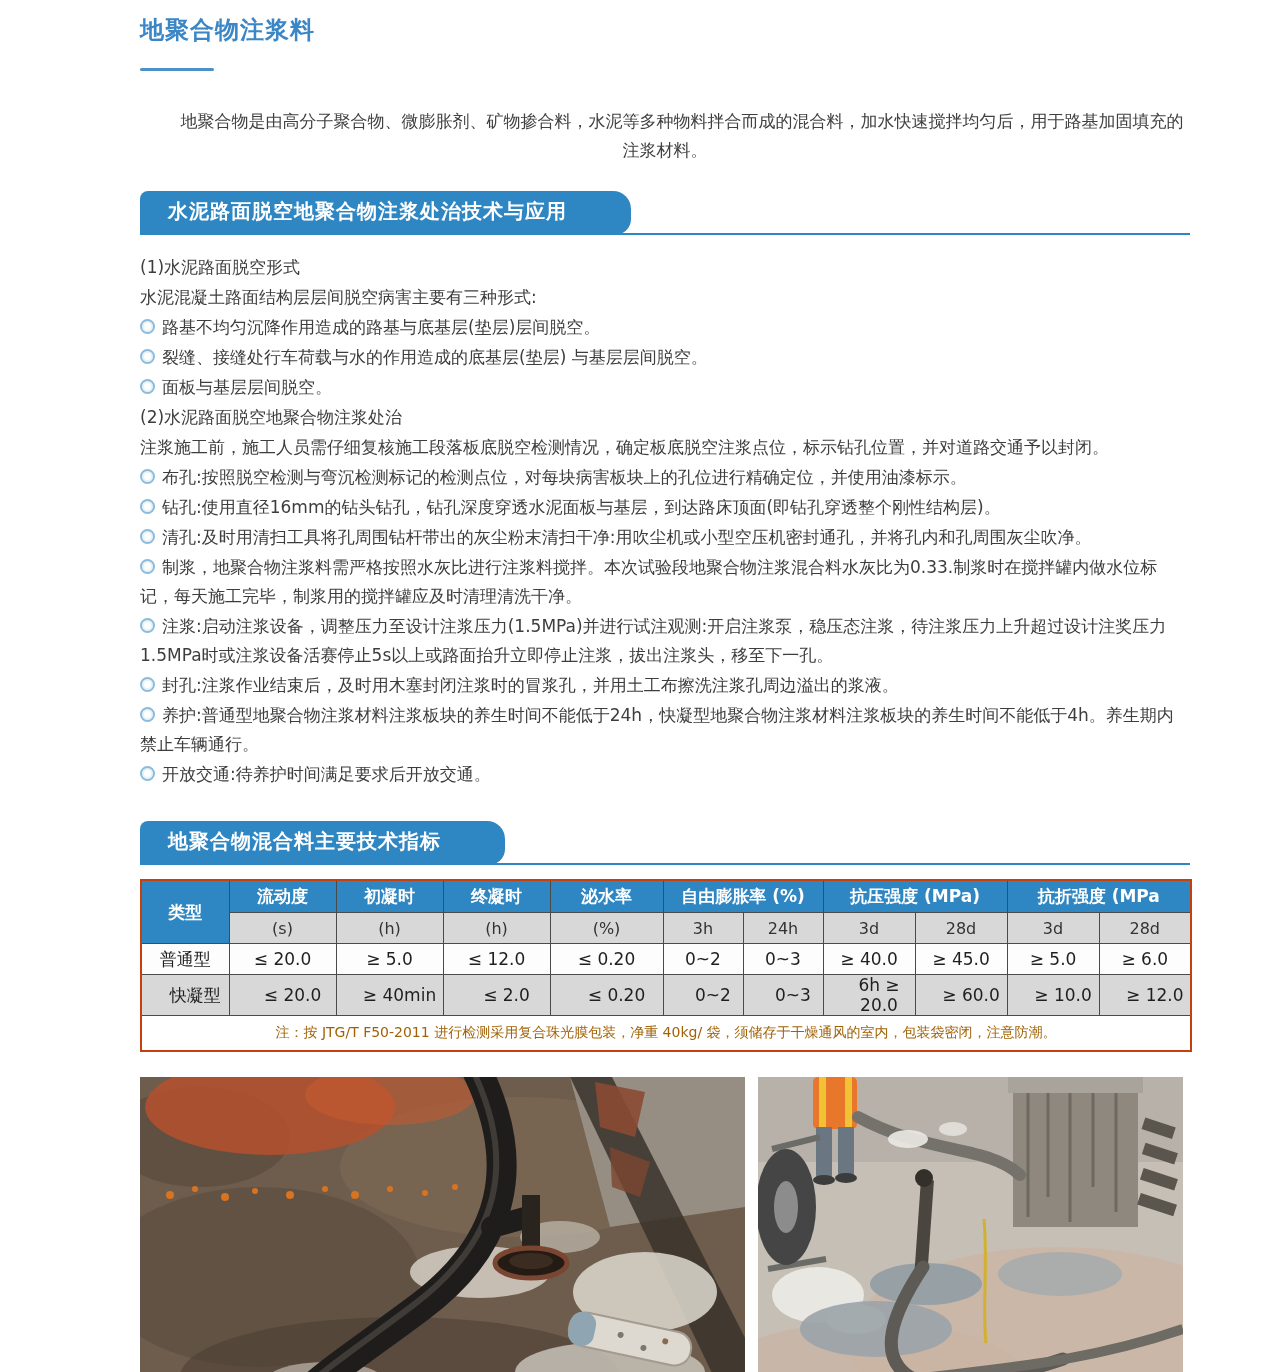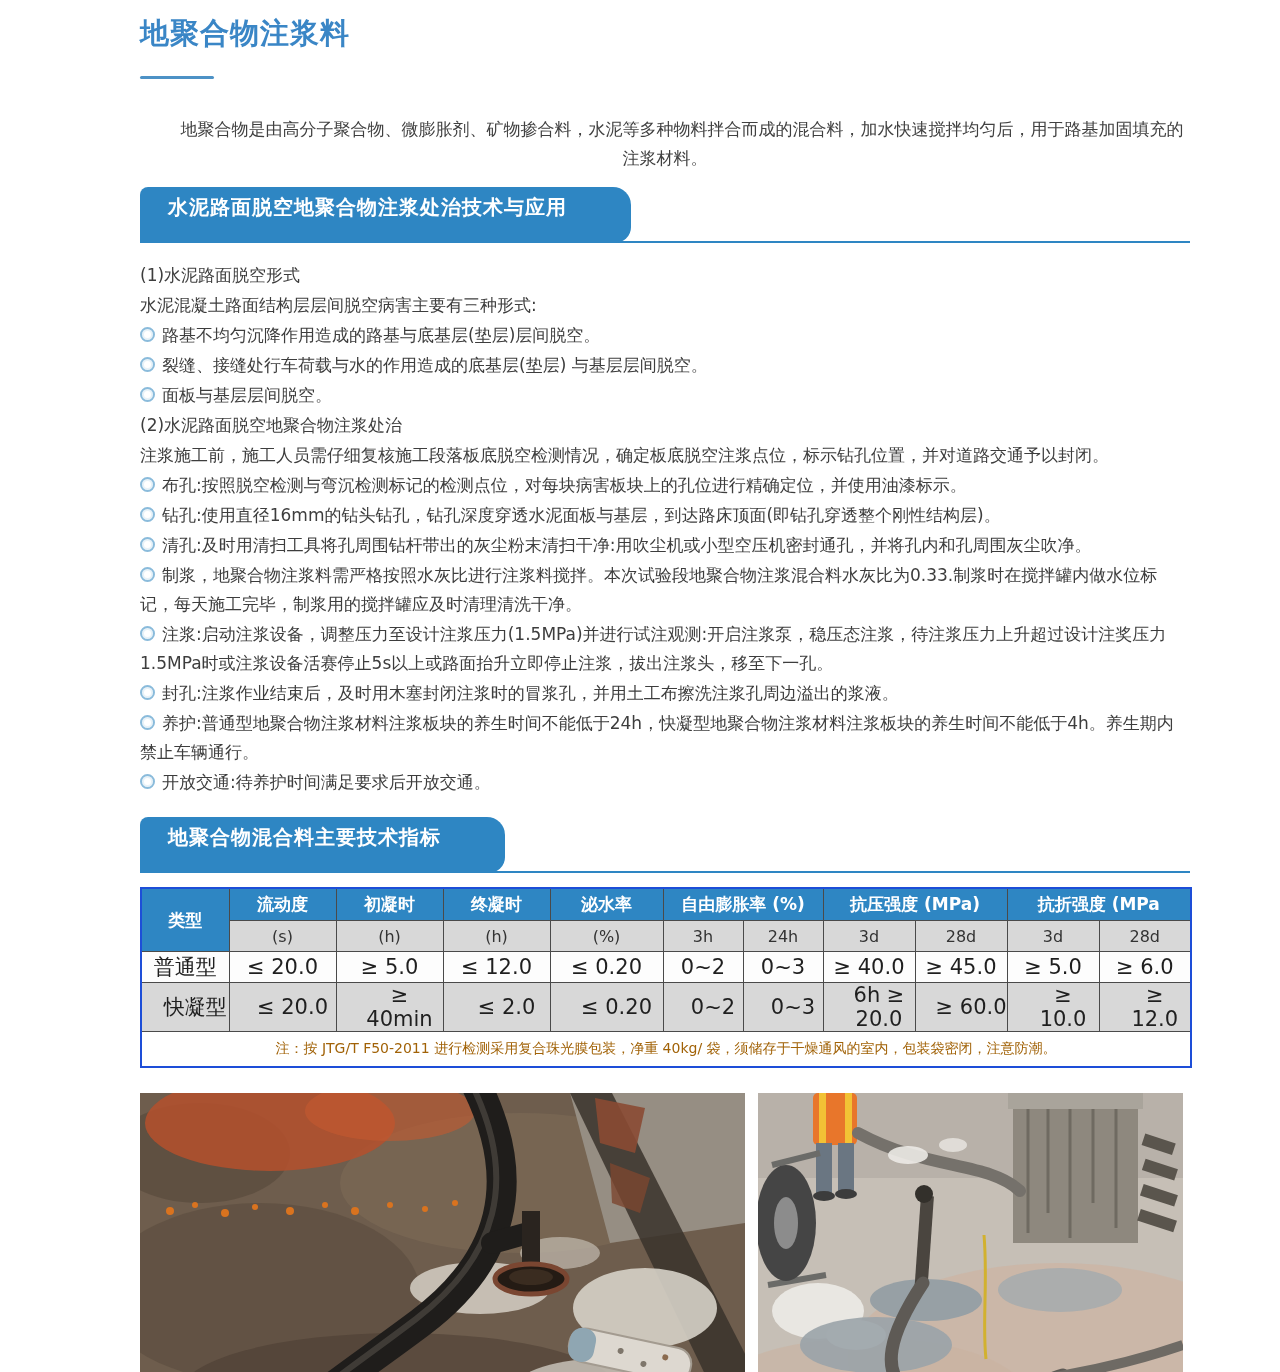--- a/index.html
+++ b/index.html
@@ -4,50 +4,50 @@
 <style>
   html,body{margin:0;padding:0;}
   body{
     width:1280px;height:1372px;background:#ffffff;overflow:hidden;
     font-family:"DejaVu Sans","Liberation Sans",sans-serif;
     -webkit-font-smoothing:antialiased;
   }
   .content{position:relative;margin-left:140px;width:1050px;}
 
   
-  .doc-title{margin:0;padding-top:14px;font-size:29px;font-weight:bold;color:#3a86c6;letter-spacing:1px;}
+  .doc-title{margin:0;padding-top:14px;font-size:24px;font-weight:bold;color:#3a86c6;letter-spacing:1px;}
   .title-underline{margin-top:22px;width:74px;height:3px;background:#4d92c6;border-radius:2px;}
 
   
   .intro{margin:36px 0 0 0;font-size:17px;color:#404040;line-height:29px;text-indent:2em;text-align:center;}
 
   
   .banner{position:relative;height:40px;margin-top:30px;}
   .banner .line{position:absolute;left:0;right:0;bottom:0;height:2px;background:#2e86c3;}
   .banner .pill{
     position:absolute;left:0;bottom:0;height:40px;line-height:40px;
     background:#2e86c3;color:#ffffff;font-size:20px;font-weight:bold;
-    padding:0 64px 16px 28px;border-radius:8px 18px 16px 0;letter-spacing:1px;
+    padding:0 64px 4px 28px;border-radius:8px 18px 16px 0;letter-spacing:1px;
   }
 
   
   .textblock{margin-top:18px;}
   .textblock p{margin:0 0 1px 0;font-size:17px;line-height:29px;color:#3d3d3d;}
   .ring{
     display:inline-block;width:11px;height:11px;border:2px solid #8abbdb;border-radius:50%;
     box-shadow:inset 0 0 0 2px #e8f2f8;margin-right:7px;vertical-align:-1px;background:#fff;
   }
 
   
   table.spec{margin-top:14px;width:1050px;border-collapse:collapse;table-layout:fixed;}
   table.spec th,table.spec td{border:1px solid #4a4a4a;text-align:center;padding:0;}
-  table.spec{border:2px solid #1d4ed8;}
+  table.spec{border:2px solid #c2410c;}
   .th-blue{background:#2e86c3;color:#ffffff;font-size:17px;font-weight:bold;height:31px;}
   tr.unit-row td{background:#d8d8d8;color:#333333;font-size:16px;height:30px;}
-  tr.data-row td{font-size:21px;color:#1f1f1f;height:30px;background:#fdfdfd;}
+  tr.data-row td{font-size:17px;color:#1f1f1f;height:30px;background:#fdfdfd;}
   tr.data-row.alt td{background:#d8d8d8;padding-left:20px;}
   tr.note-row td{font-size:14px;color:#a16207;height:34px;background:#ffffff;}
 
   
   .photos{display:flex;margin-top:25px;gap:13px;}
   .photo{overflow:hidden;background:#888;}
   .photo svg{display:block;}
 </style>
 </head>
 <body>

